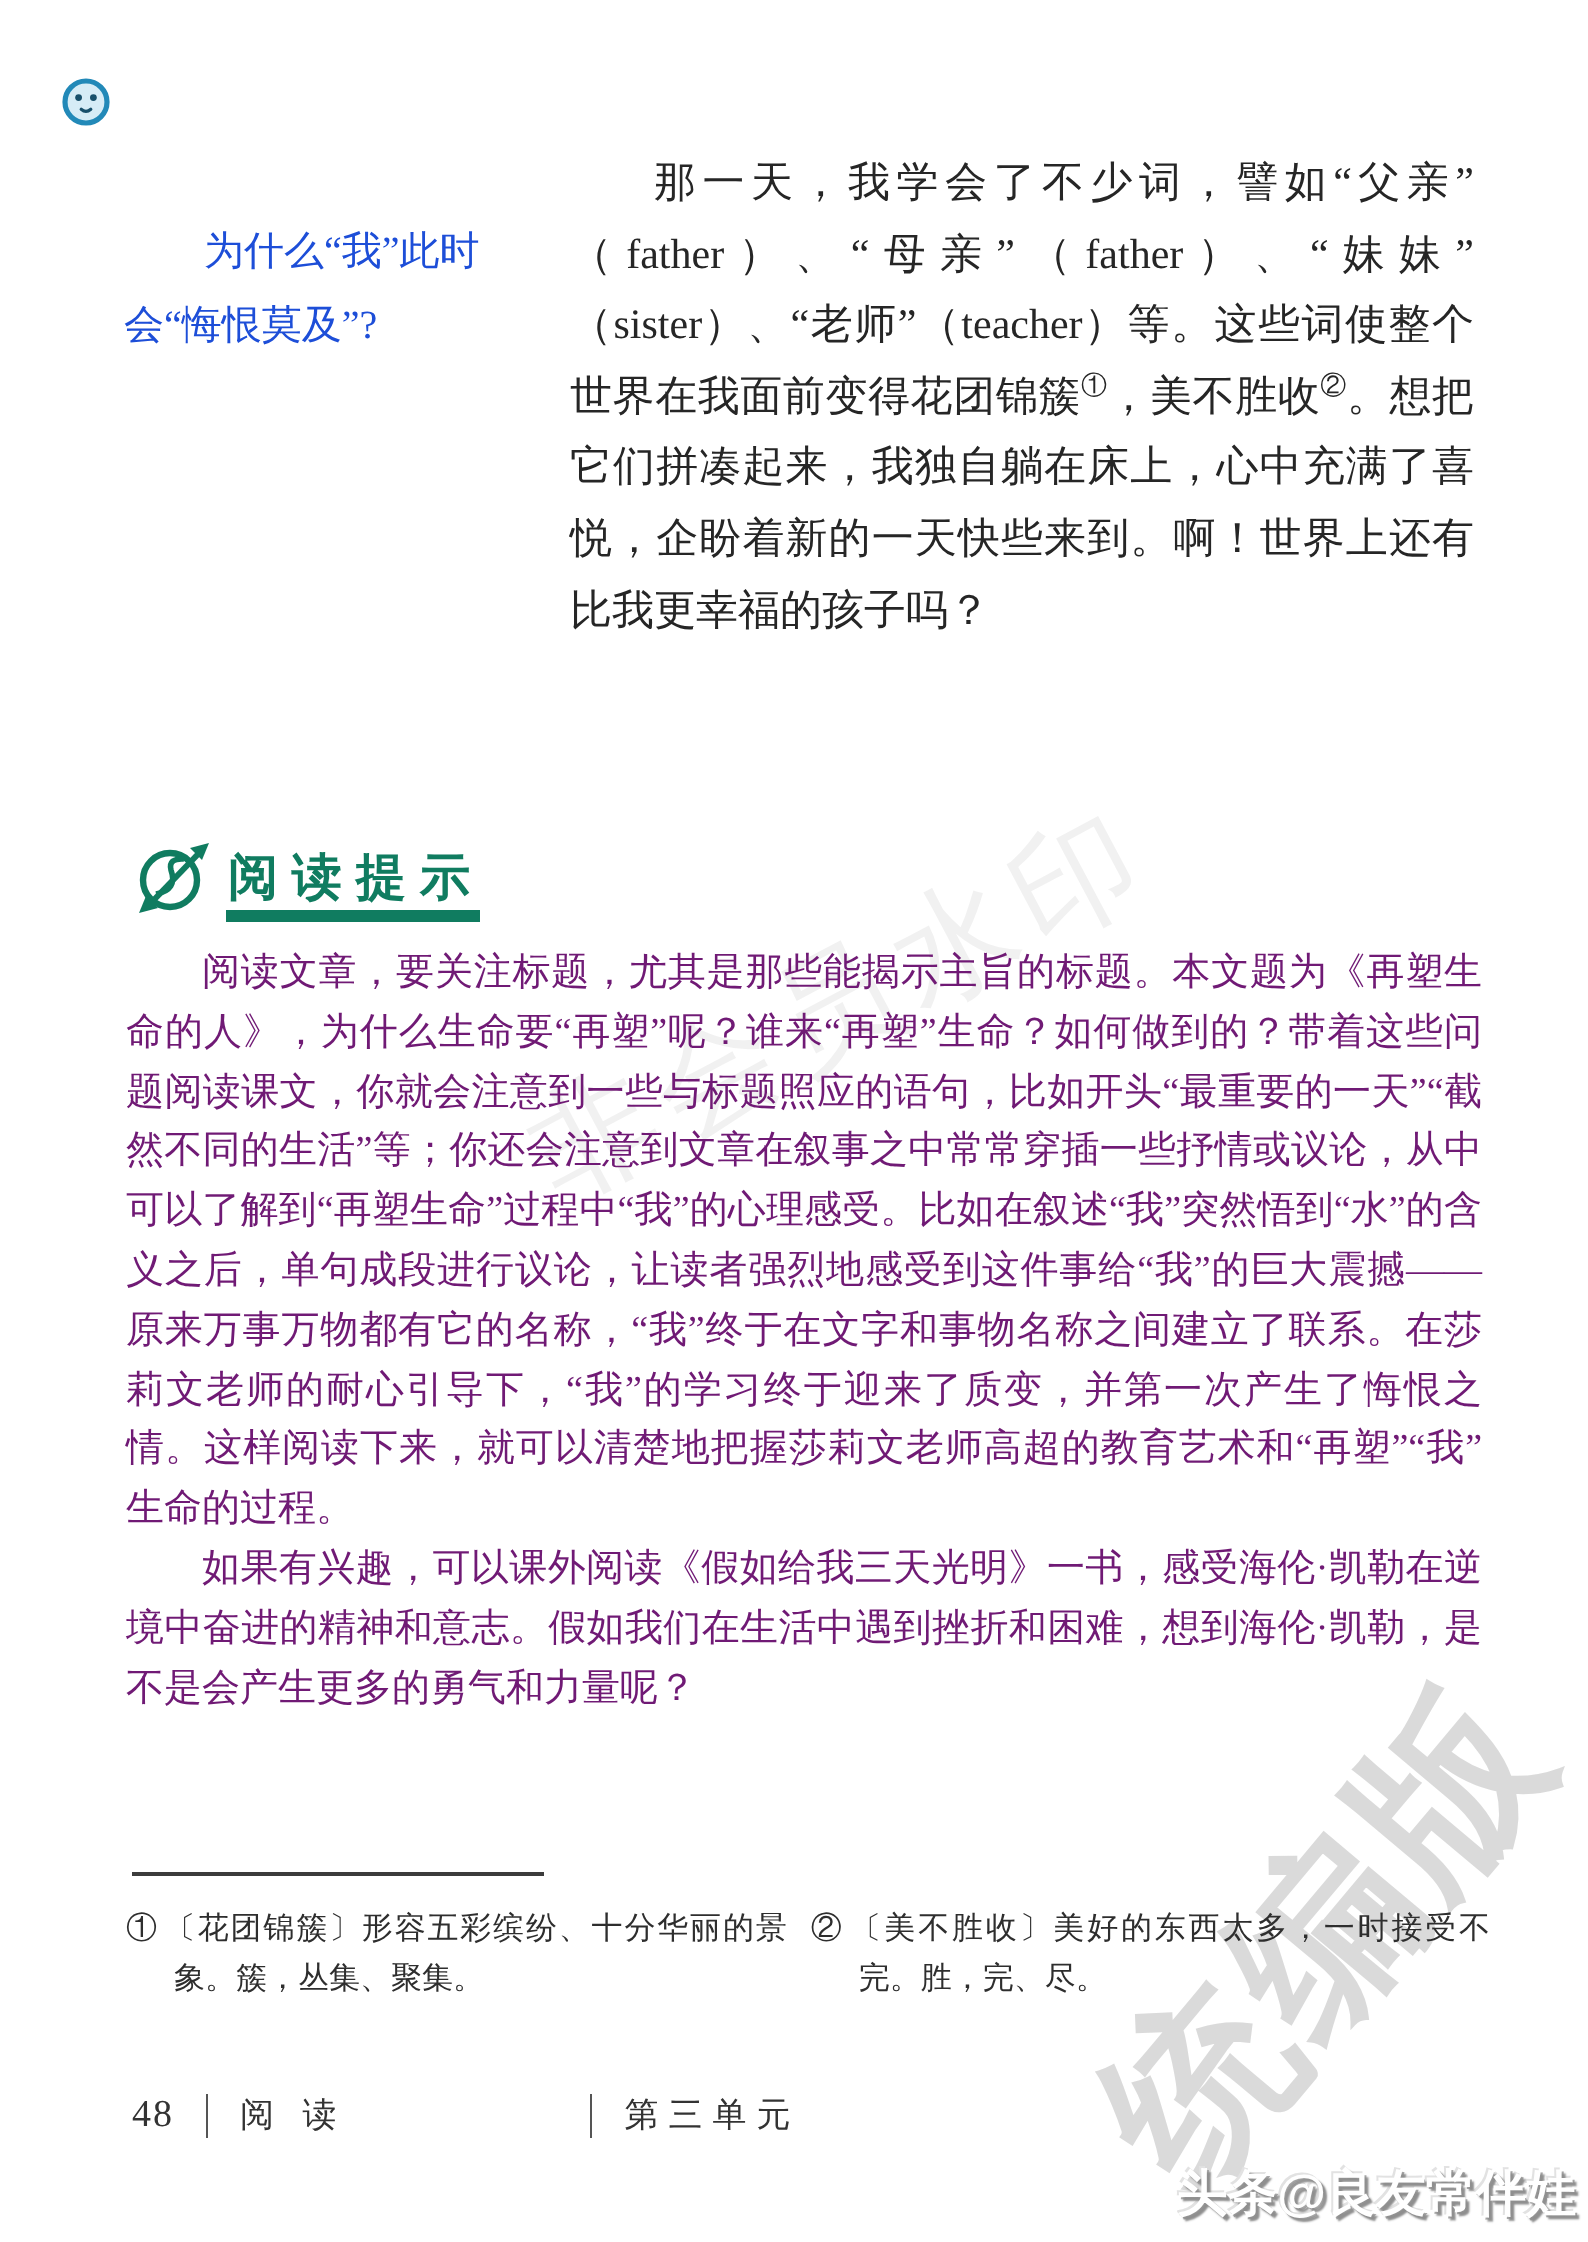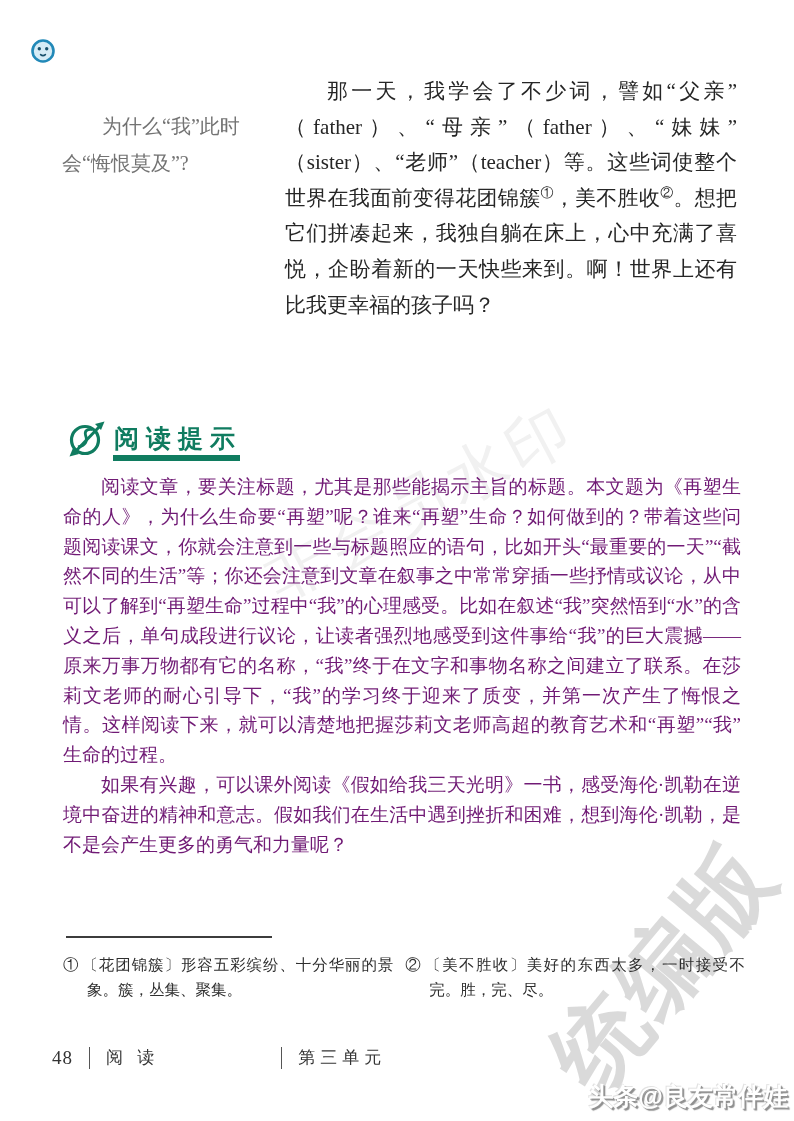--- a/index.html
+++ b/index.html
@@ -31,21 +31,21 @@
     color:#ffffff;
     text-shadow:2px 2px 1px #8f8f8f,-1px -1px 0 #e2e2e2,1px 1px 0 #a8a8a8;
     font-family:"Liberation Sans","DejaVu Sans",sans-serif;
   }
   
   .content{position:absolute;inset:0;z-index:1;}
   .smiley{position:absolute;left:30px;top:38px;width:26px;height:26px;}
   .margin-note{
     position:absolute;left:62px;top:108px;width:194px;
     font-size:20px;line-height:37px;
-    text-indent:2em;color:#737373;
+    text-indent:2em;color:#1d4ed8;
   }
   .main-text{position:absolute;left:285px;top:74px;width:452px;}
   .main-text p{
     margin:0;font-size:21px;line-height:35.6px;
     text-align:justify;color:#262626;
   }
   .main-text p.indent{text-indent:2em;}
   sup.fn-ref{font-size:13px;line-height:0;vertical-align:super;}
   
   .rt-header{position:absolute;left:64px;top:414px;height:52px;}
@@ -72,21 +72,21 @@
   }
   .footnote{
     font-size:15.5px;line-height:25px;color:#2e2e2e;
     text-indent:-24px;padding-left:24px;text-align:justify;
   }
   .footnote.first{width:330px;margin-right:12px;}
   .footnote.second{width:340px;}
   .fn-marker{margin-right:3px;}
   
   .footer{
-    position:absolute;left:52px;top:1046px;
+    position:absolute;left:66px;top:1046px;
     display:flex;align-items:center;
     font-size:18px;color:#333;justify-content:space-between;
   }
   .footer .pagenum{font-size:19px;letter-spacing:1px;}
   .footer .divider{width:1px;height:22px;background:#555;margin:0 16px;}
   .footer .divider.second{margin-left:122px;}
   .footer .label{letter-spacing:5px;font-size:17px;}
 </style>
 </head>
 <body>

